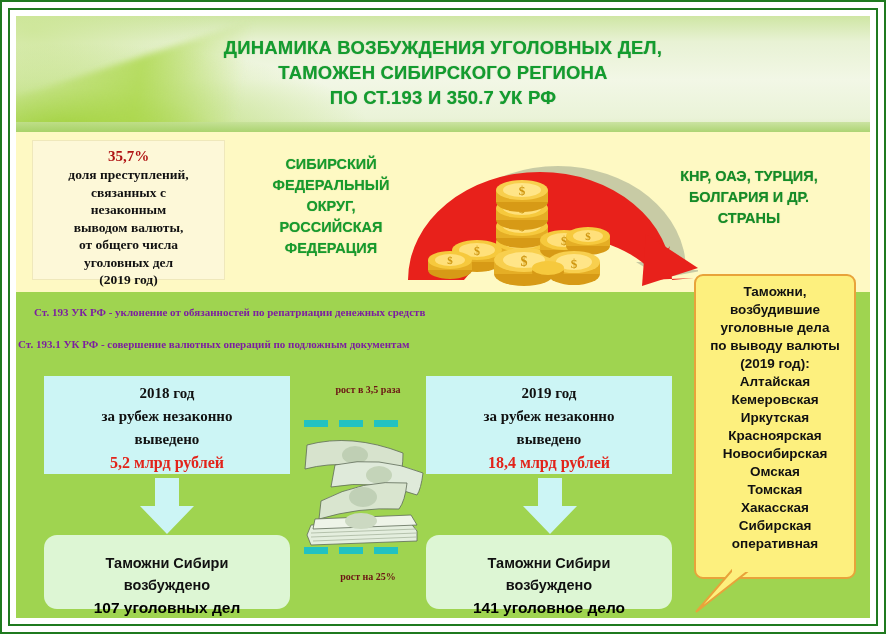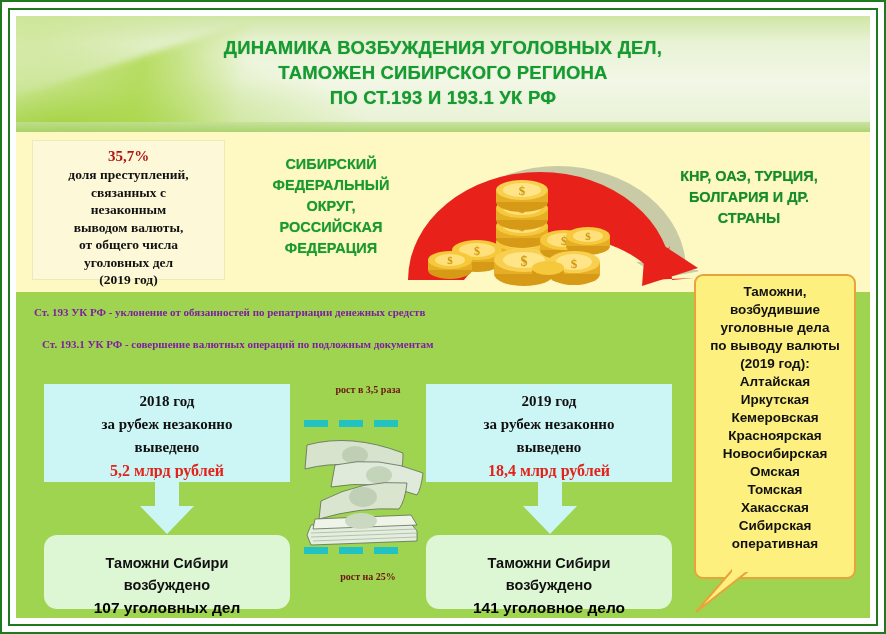--- a/index.html
+++ b/index.html
@@ -146,26 +146,26 @@
     background: #9fd450;
     padding-left: 18px;
   }
   .article-line {
     color: #7c1fa0;
     font-weight: bold;
     font-family: "Liberation Serif", serif;
     font-size: 11px;
   }
   #article-1 { position: absolute; left: 18px; top: 14px; }
-  #article-2 { position: absolute; left: 26px; top: 46px; }
+  #article-2 { position: absolute; left: 2px; top: 46px; }
 
   
   .year-box {
     position: absolute;
-    top: 368px;
+    top: 360px;
     width: 246px; height: 98px;
     background: #ccf5f5;
     text-align: center;
     padding-top: 6px;
   }
   #year-box-2018 { left: 28px; }
   #year-box-2019 { left: 410px; }
   .yb-line {
     color: #111;
     font-weight: bold;
@@ -277,21 +277,21 @@
   <div id="poster-inner-frame"></div>
 
   <div id="canvas">
 
     <div id="header">
       <div id="header-sheen"></div>
       <div id="header-band-bottom"></div>
       <div id="title">
         <div>ДИНАМИКА ВОЗБУЖДЕНИЯ УГОЛОВНЫХ ДЕЛ,</div>
         <div>ТАМОЖЕН СИБИРСКОГО РЕГИОНА</div>
-        <div>ПО СТ.193 И 193.1 УК РФ</div>
+        <div>ПО СТ.193 И 350.7 УК РФ</div>
       </div>
     </div>
 
     <div id="band-top">
 
       <div id="pct-box">
         <div id="pct-value">35,7%</div>
         <div class="pct-line">доля преступлений,</div>
         <div class="pct-line">связанных с</div>
         <div class="pct-line">незаконным</div>
@@ -487,22 +487,22 @@
       <div class="rb-value">141 уголовное дело</div>
     </div>
 
     <div id="callout">
       <div class="co-head">Таможни,</div>
       <div class="co-head">возбудившие</div>
       <div class="co-head">уголовные дела</div>
       <div class="co-head">по выводу валюты</div>
       <div class="co-head">(2019 год):</div>
       <div class="co-item">Алтайская</div>
+      <div class="co-item">Кемеровская</div>
       <div class="co-item">Иркутская</div>
-      <div class="co-item">Кемеровская</div>
       <div class="co-item">Красноярская</div>
       <div class="co-item">Новосибирская</div>
       <div class="co-item">Омская</div>
       <div class="co-item">Томская</div>
       <div class="co-item">Хакасская</div>
       <div class="co-item">Сибирская</div>
       <div class="co-item">оперативная</div>
     </div>
 
     <div id="callout-tail">

